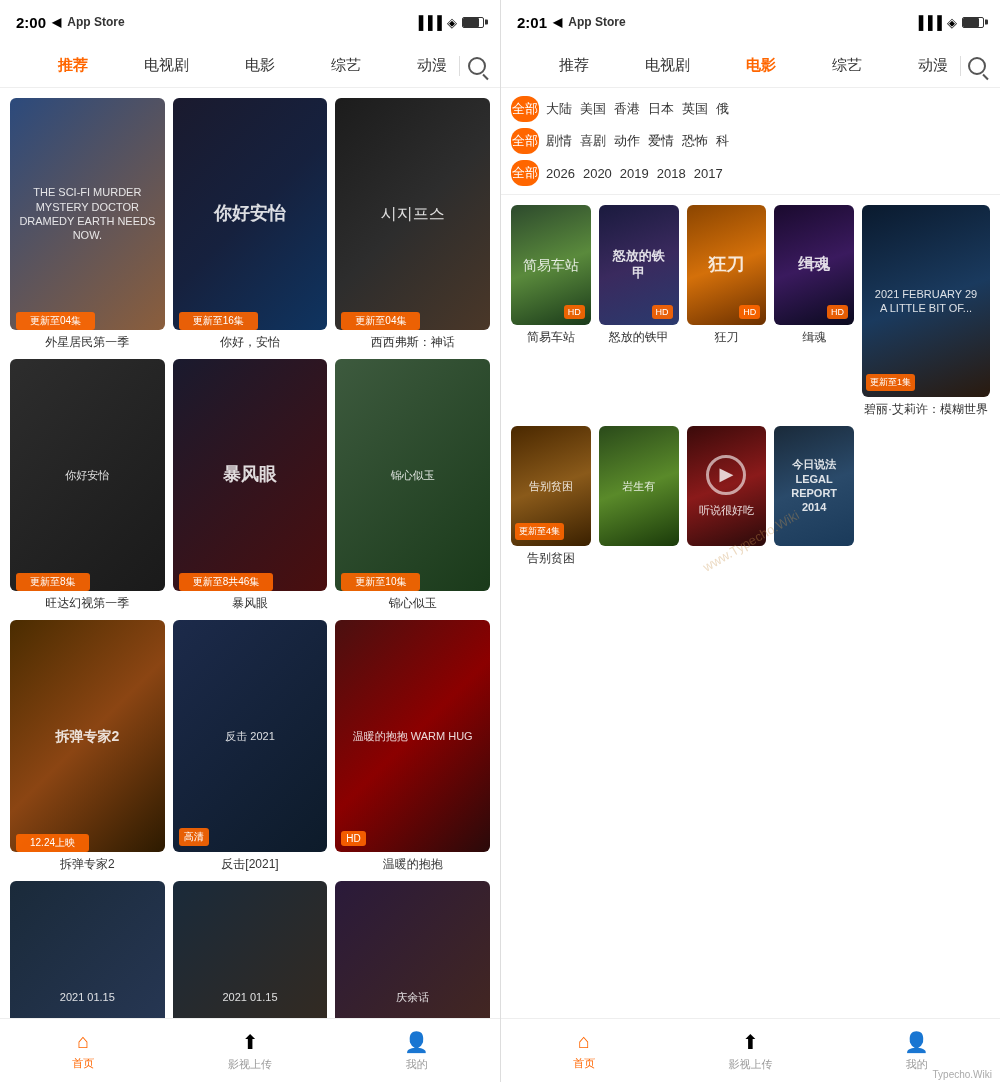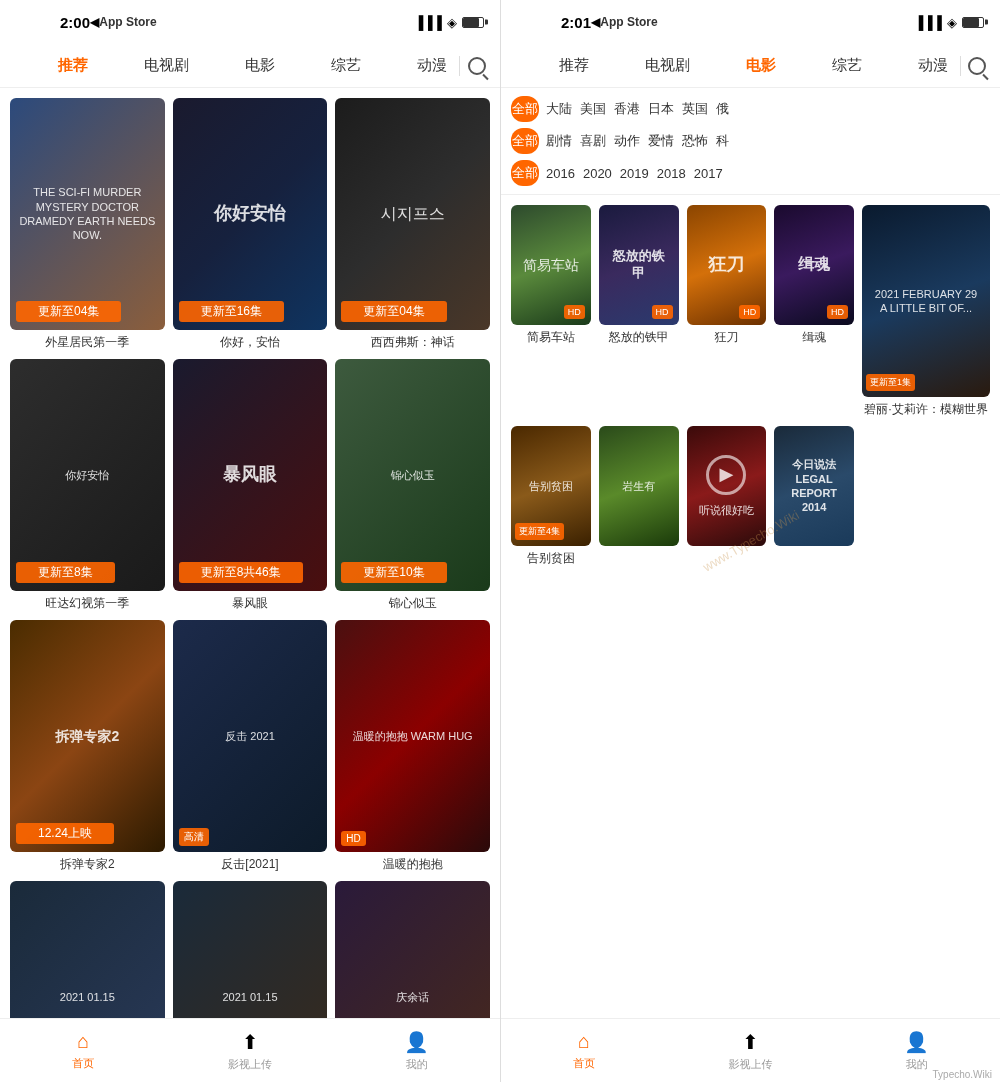--- a/index.html
+++ b/index.html
@@ -32,23 +32,23 @@
       display: flex;
       align-items: center;
       justify-content: space-between;
       padding: 0 16px;
       background: #fff;
       flex-shrink: 0;
     }
     .status-left {
       display: flex;
       align-items: center;
+      gap: 6px;
       font-size: 13px;
       font-weight: 600;
-      margin-left: 44px;
     }
     .status-time {
       font-size: 15px;
       font-weight: 700;
     }
     .status-arrow { font-size: 12px; }
     .status-appstore { font-size: 12px; color: #333; }
     .status-right {
       display: flex;
       align-items: center;
@@ -189,26 +189,26 @@
     .grid-thumb {
       width: 100%;
       aspect-ratio: 2/3;
       border-radius: 6px;
       position: relative;
       overflow: hidden;
       background: #ccc;
     }
     .badge {
       position: absolute;
-      bottom: 8px;
+      bottom: 0;
       left: 6px;
       background: rgba(255,102,0,0.9);
       color: #fff;
-      font-size: 12px;
-      padding: 2px 22px;
+      font-size: 10px;
+      padding: 2px 14px;
       border-radius: 3px;
       white-space: nowrap;
     }
     .badge-hd {
       position: absolute;
       bottom: 6px;
       left: 6px;
       background: rgba(255,102,0,0.9);
       color: #fff;
       font-size: 10px;
@@ -586,21 +586,21 @@
       <span class="filter-chip inactive">剧情</span>
       <span class="filter-chip inactive">喜剧</span>
       <span class="filter-chip inactive">动作</span>
       <span class="filter-chip inactive">爱情</span>
       <span class="filter-chip inactive">恐怖</span>
       <span class="filter-chip inactive">科</span>
     </div>
 
     <div class="filter-row">
       <span class="filter-chip active">全部</span>
-      <span class="filter-chip inactive">2016</span>
+      <span class="filter-chip inactive">2026</span>
       <span class="filter-chip inactive">2020</span>
       <span class="filter-chip inactive">2019</span>
       <span class="filter-chip inactive">2018</span>
       <span class="filter-chip inactive">2017</span>
     </div>
   </div>
 
   <div class="content-scroll">
     <div class="right-grid">
 

